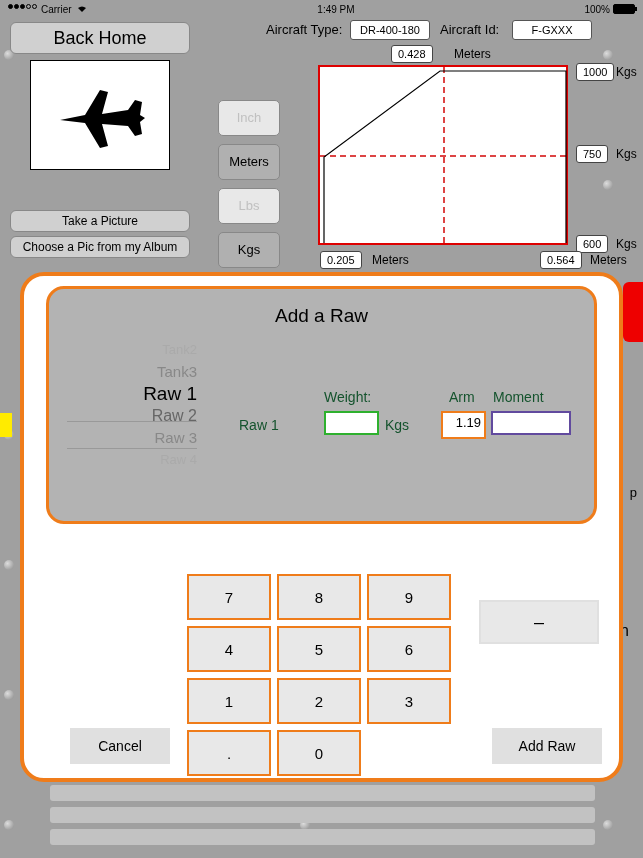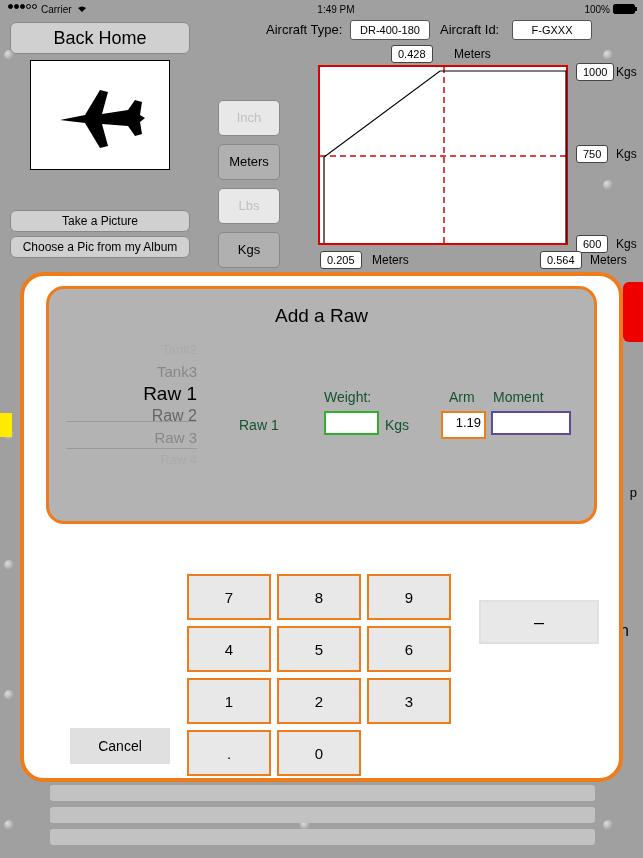--- a/index.html
+++ b/index.html
@@ -208,13 +208,14 @@
     <div class="key">1</div>
     <div class="key">2</div>
     <div class="key">3</div>
     <div class="key">.</div>
     <div class="key">0</div>
   </div>
 
   <div class="minus-key">–</div>
 
   <div class="cancel-btn">Cancel</div>
+  <div class="addraw-btn">Add Raw</div>
 </div>
 
 </body></html>

